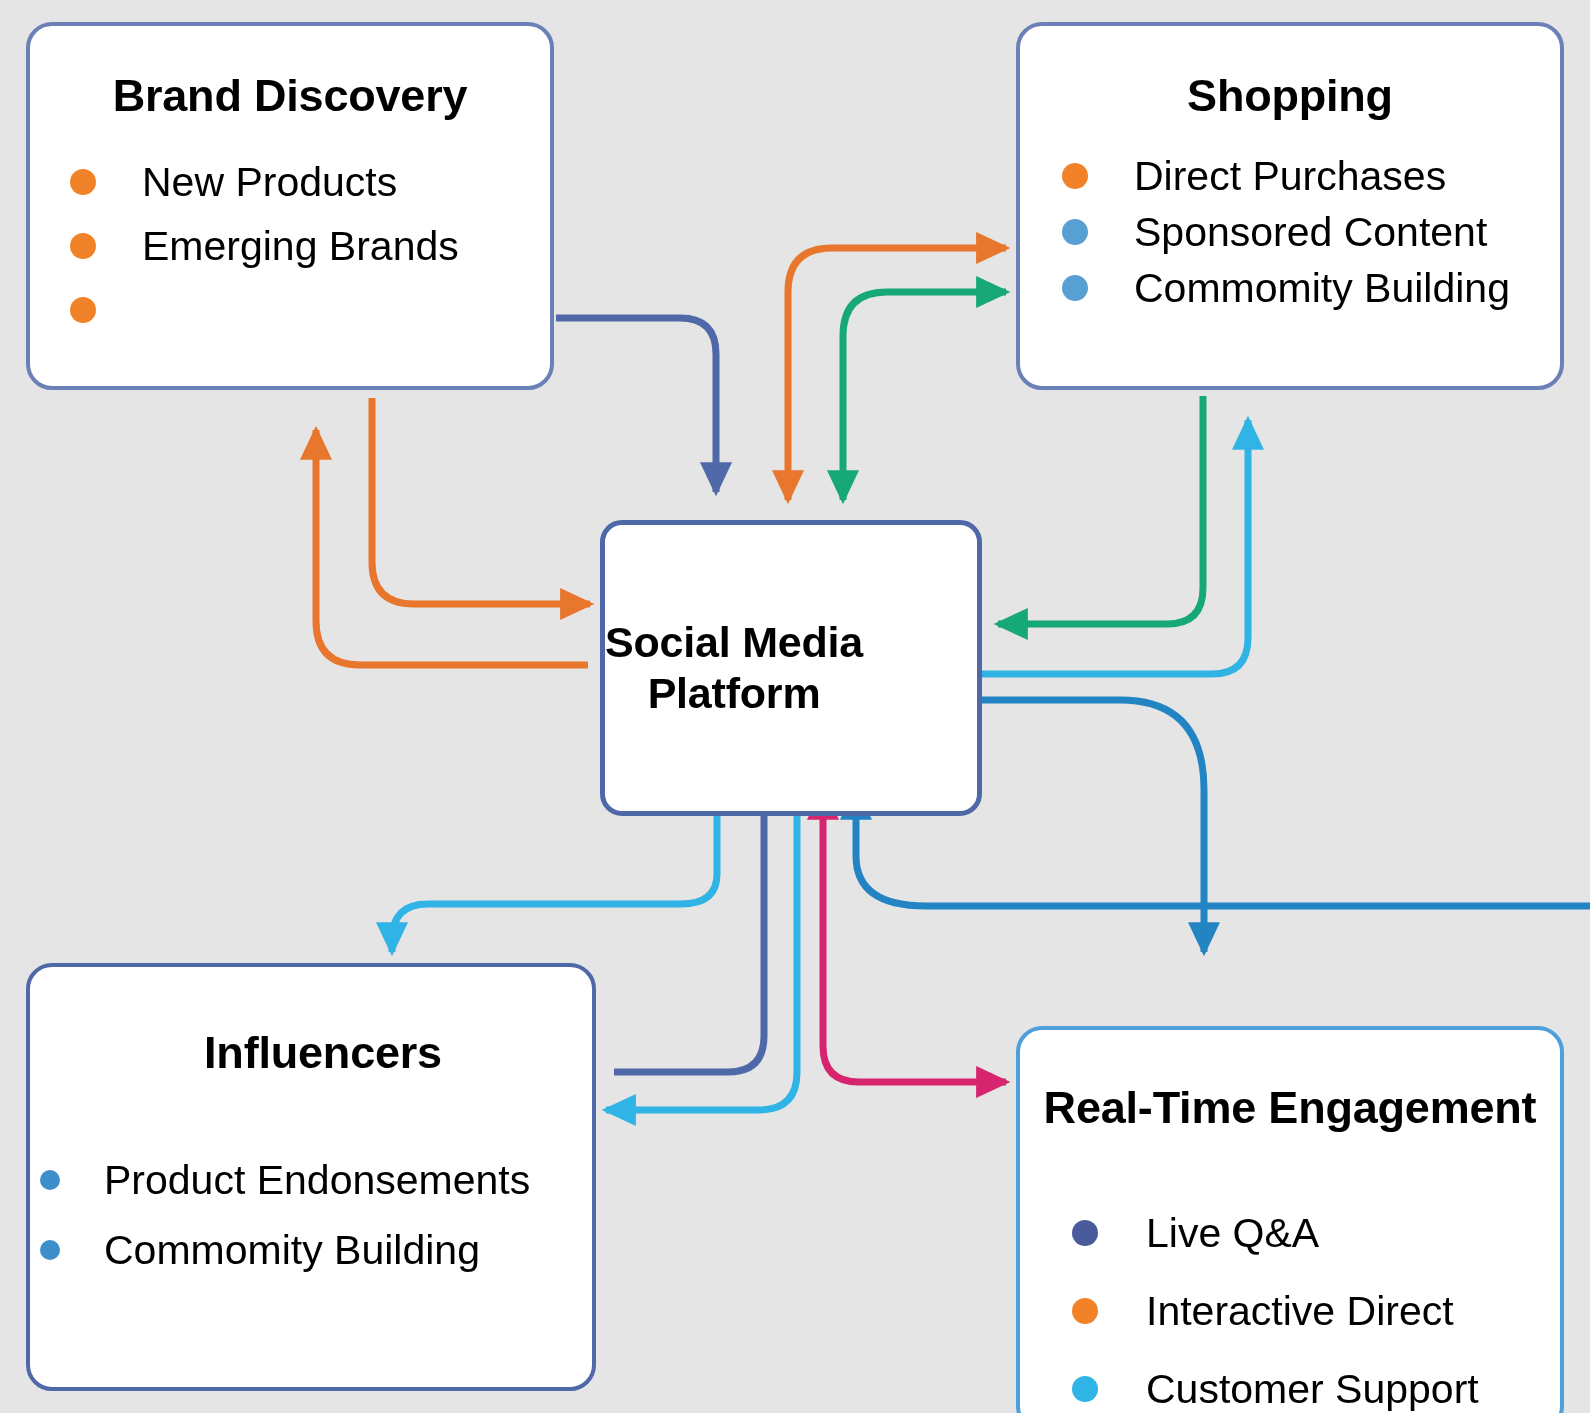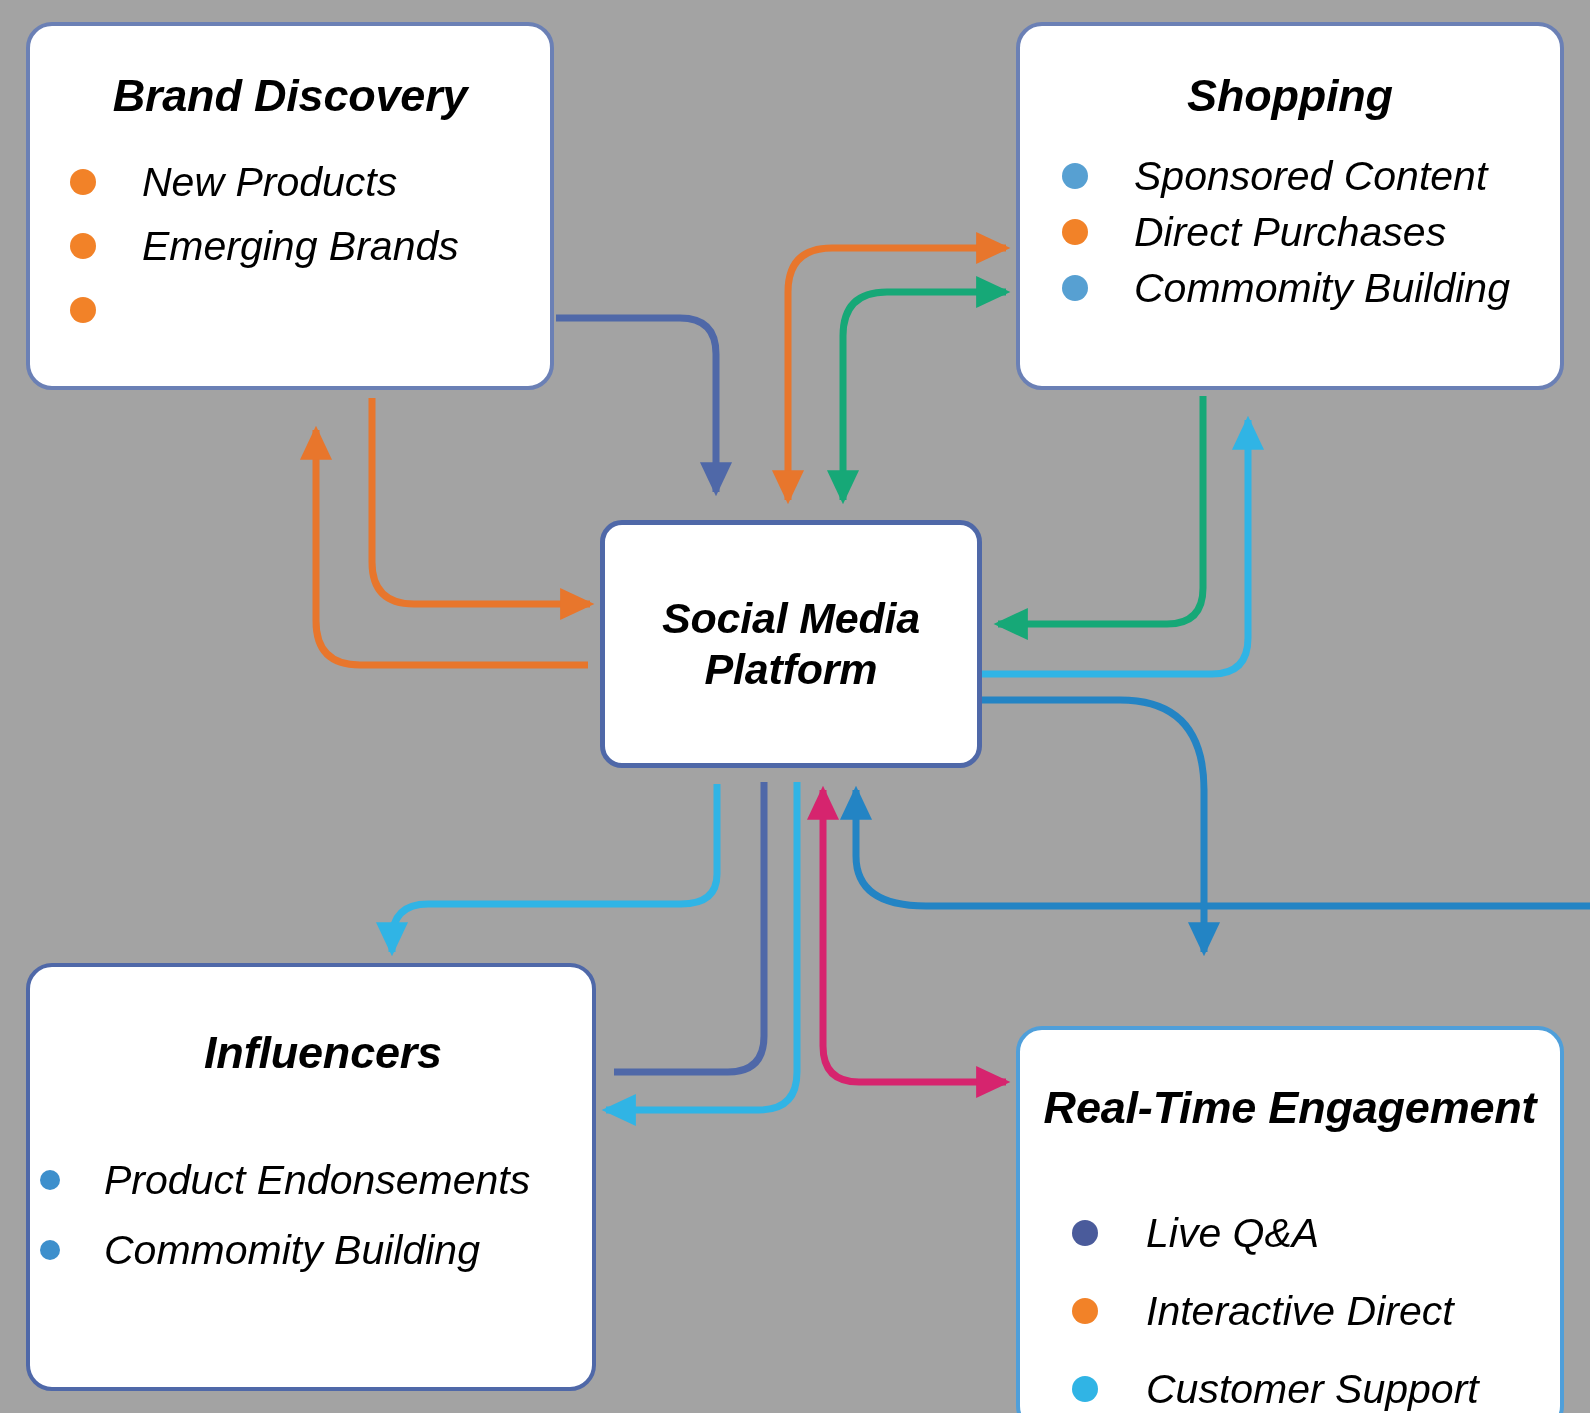--- a/index.html
+++ b/index.html
@@ -9,23 +9,22 @@
     background: #ffffff;
   }
   body {
     font-family: "Liberation Sans", "DejaVu Sans", sans-serif;
     -webkit-font-smoothing: antialiased;
   }
   #canvas {
     position: relative;
     width: 1590px;
     height: 1413px;
-    background: #a3a3a3;
+    background: #e5e5e5;
     overflow: hidden;
-    font-style: italic;
   }
   #edges {
     position: absolute;
     left: 0;
     top: 0;
     width: 1590px;
     height: 1413px;
     pointer-events: none;
     z-index: 1;
   }
@@ -79,27 +78,26 @@
     left: 1016px; top: 22px; width: 548px; height: 368px;
     border-color: #6B80B5;
   }
   #node-shopping .node-title { font-size: 45px; margin-top: 44px; }
   #node-shopping .bullets { margin: 26px 0 0 42px; }
   #node-shopping .bullet-row { font-size: 41px; height: 56px; }
   #node-shopping .dot { width: 26px; height: 26px; margin-right: 22px; }
 
   
   #node-social-media-platform {
-    left: 600px; top: 520px; width: 382px; height: 248px;
+    left: 600px; top: 520px; width: 382px; height: 296px;
     border-color: #4F68A8;
     border-width: 5px;
     border-radius: 22px;
     display: flex;
     align-items: center;
-    justify-content: center;
   }
   #node-social-media-platform .node-title {
     font-size: 43px;
     line-height: 1.18;
     margin: 0;
   }
 
   
   #node-influencers {
     left: 26px; top: 963px; width: 570px; height: 428px;
@@ -192,26 +190,26 @@
       <li class="bullet-row">
         <span class="dot"></span>
       </li>
     </ul>
   </div>
 
   <div class="node" id="node-shopping">
     <div class="node-title">Shopping</div>
     <ul class="bullets">
       <li class="bullet-row">
+        <span class="dot" style="background:#F28228"></span>
+        <span class="bullet-text">Direct Purchases</span>
+      </li>
+      <li class="bullet-row">
         <span class="dot" style="background:#57A0D2"></span>
         <span class="bullet-text">Sponsored Content</span>
-      </li>
-      <li class="bullet-row">
-        <span class="dot" style="background:#F28228"></span>
-        <span class="bullet-text">Direct Purchases</span>
       </li>
       <li class="bullet-row">
         <span class="dot" style="background:#57A0D2"></span>
         <span class="bullet-text">Commomity Building</span>
       </li>
     </ul>
   </div>
 
   <div class="node" id="node-social-media-platform">
     <div class="node-title">

